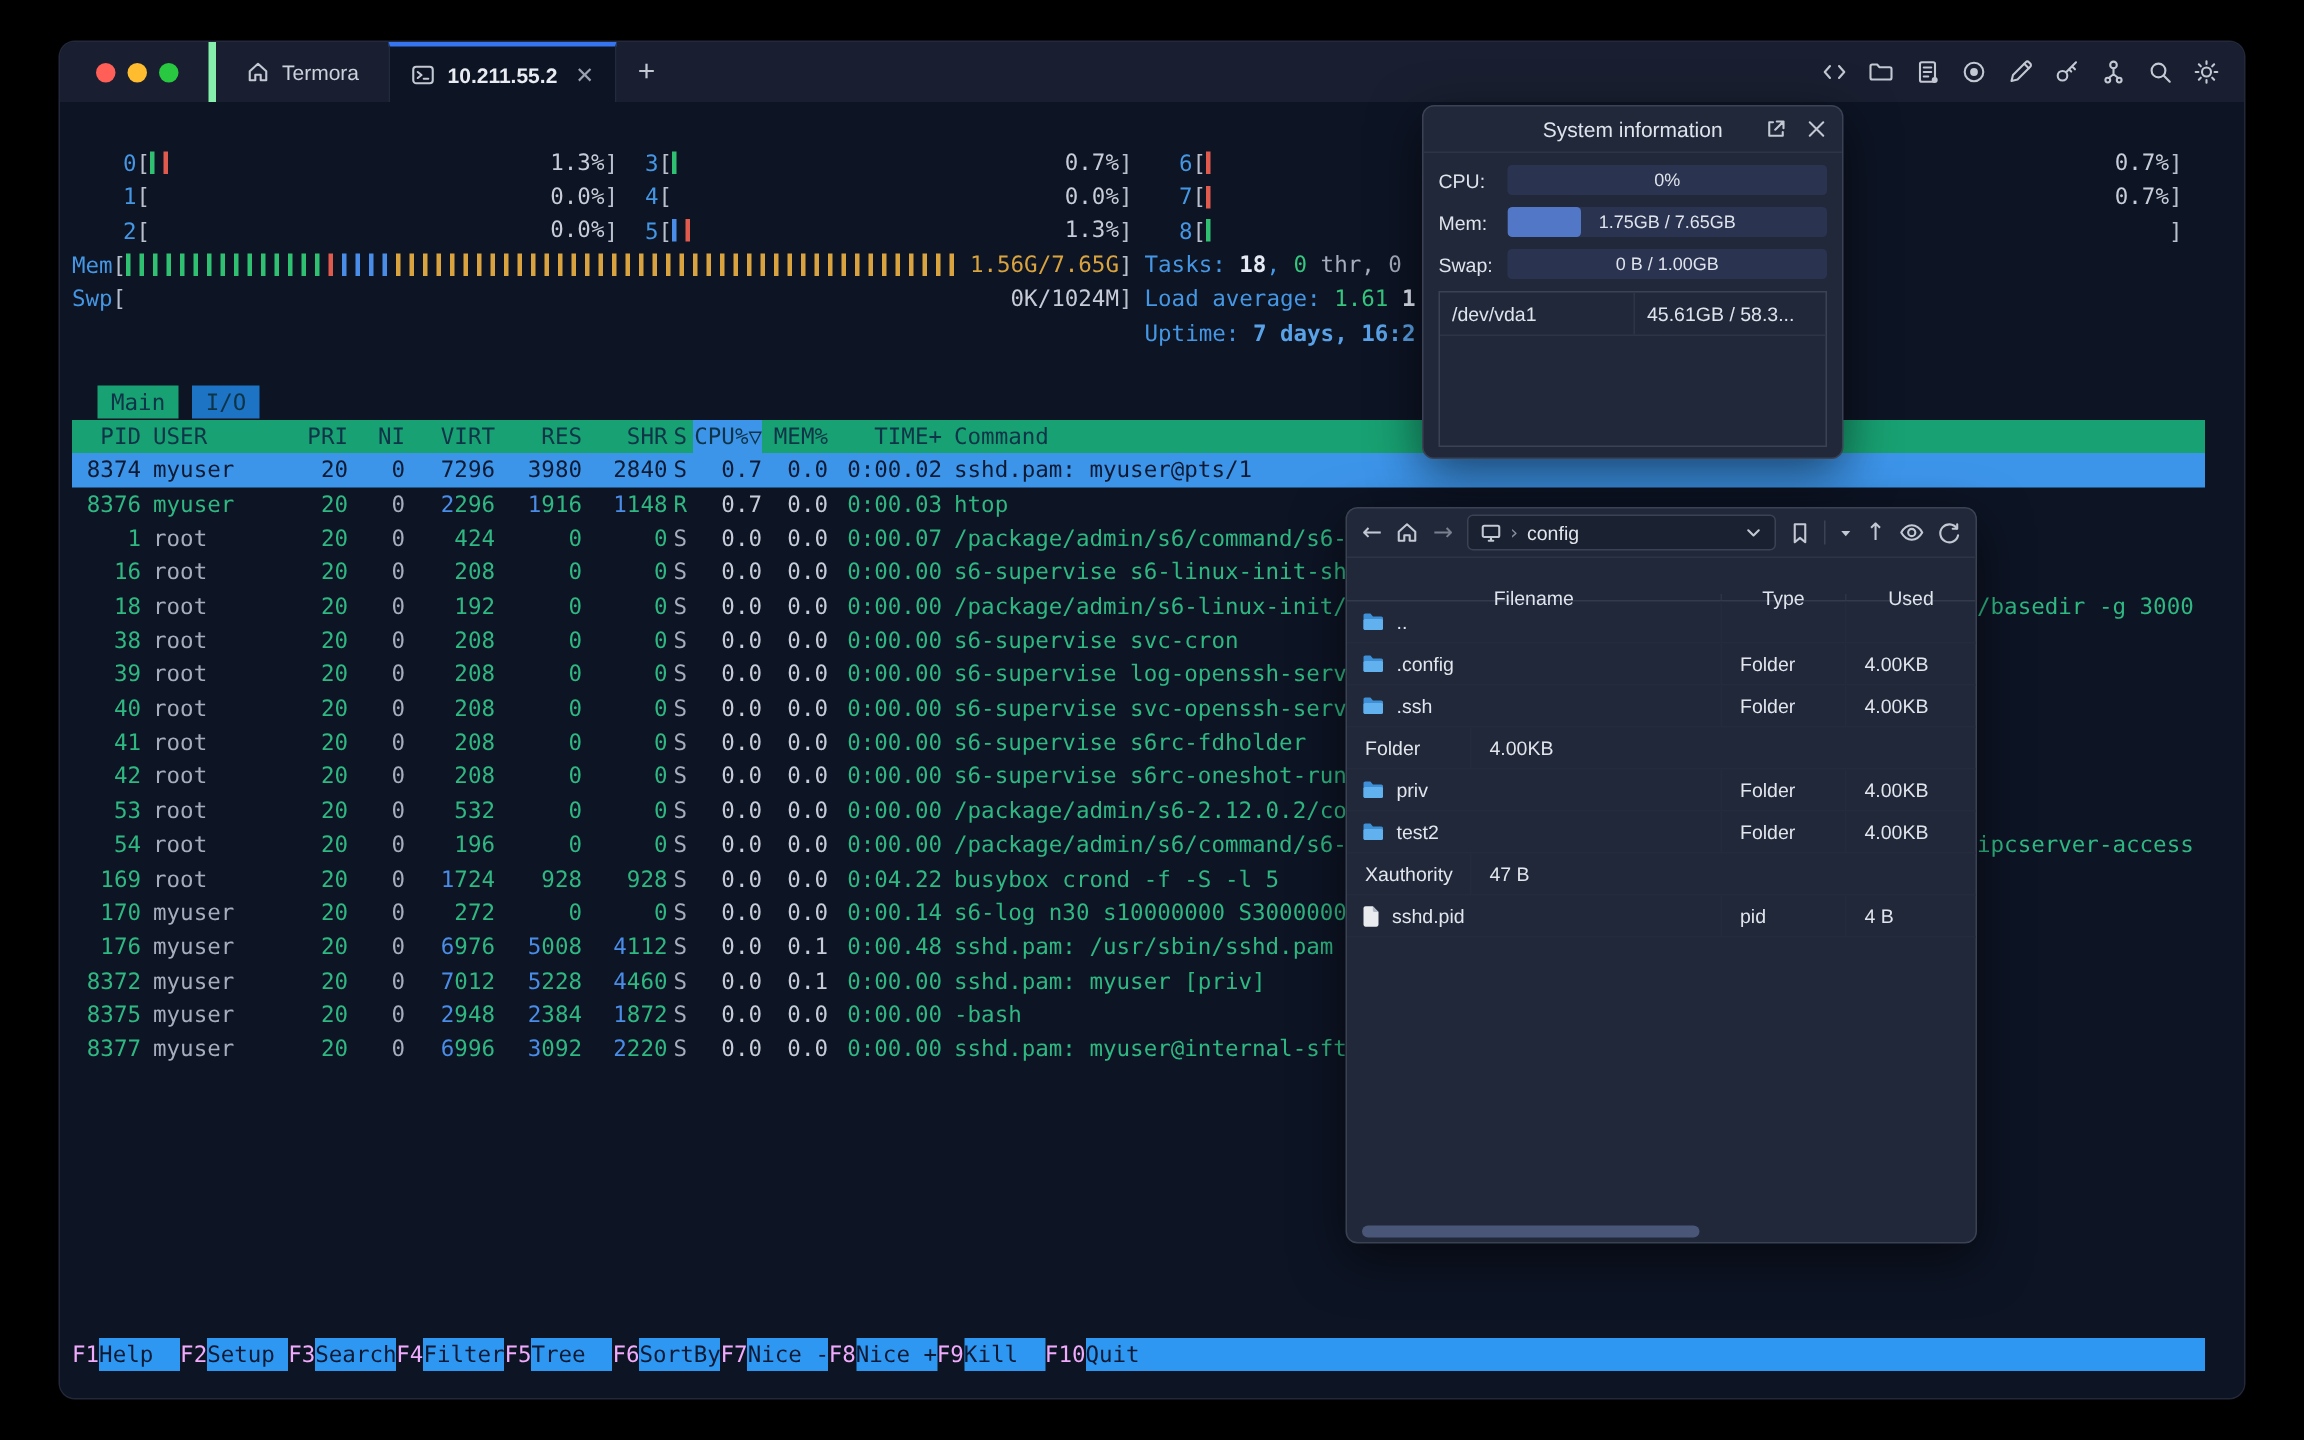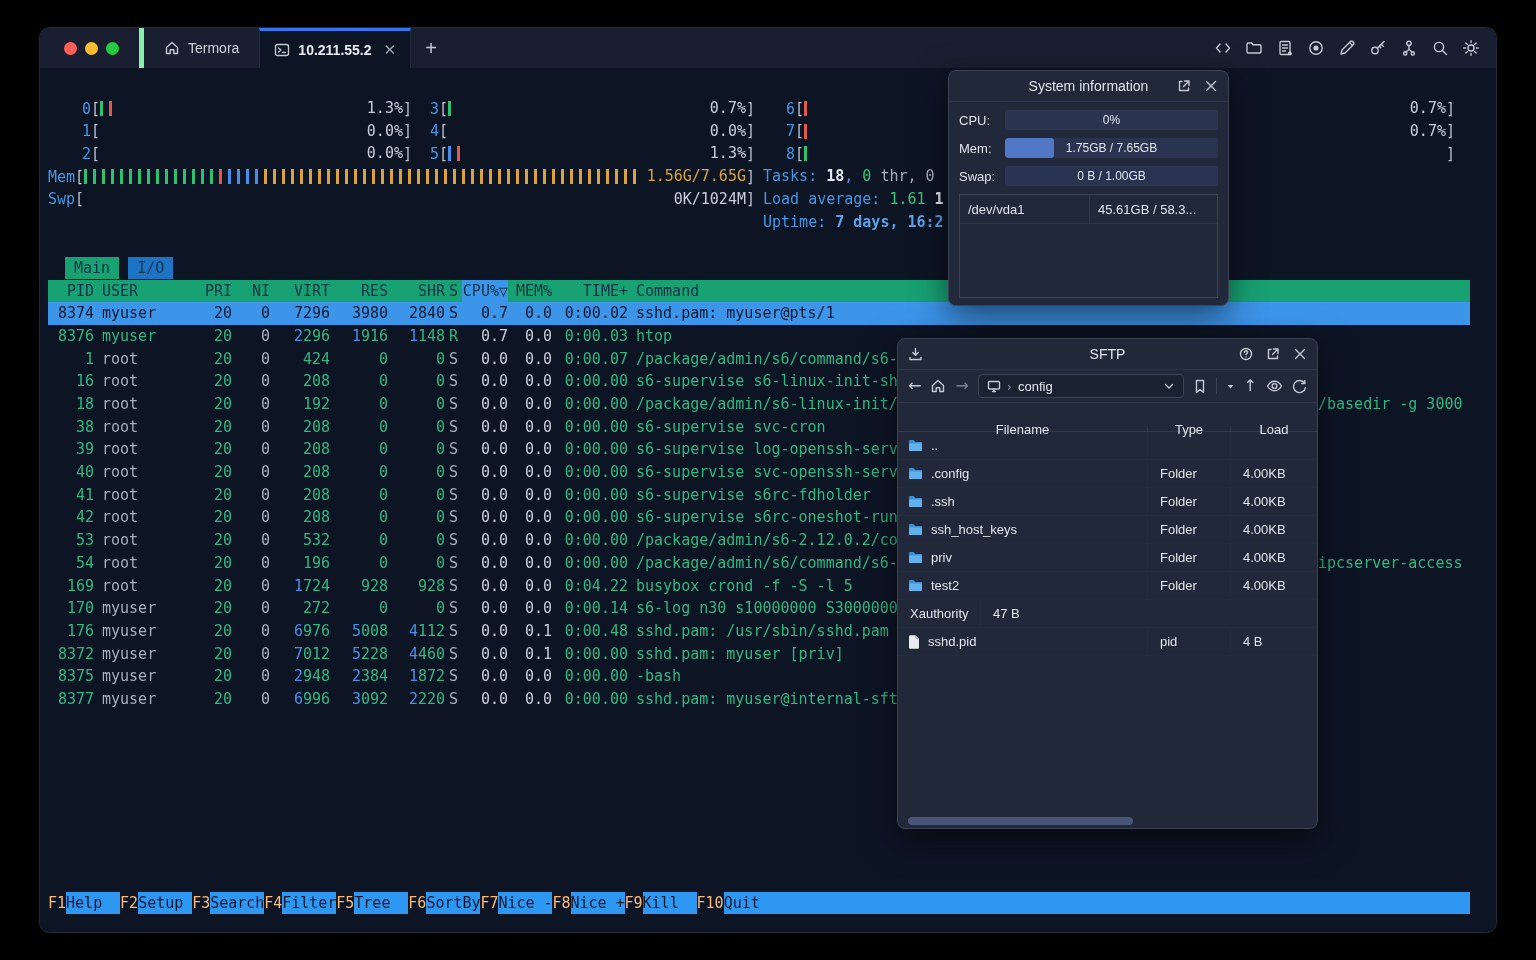--- a/index.html
+++ b/index.html
@@ -42,21 +42,21 @@
   .phead span{flex:none;box-sizing:border-box;}
   .sortcol{background:#3d95ea;}
   .prow{display:flex;height:22.7px;line-height:22.7px;white-space:pre;}
   .prow span{flex:none;box-sizing:border-box;overflow:visible;}
   .cmdcell{flex:1 1 auto !important;padding-left:8px;overflow:hidden !important;}
   .c-grn{color:#2fb882;} .c-gry{color:#a6adbd;} .c-lgt{color:#c7ccd8;} .blu{color:#4a8de8;font-weight:normal;font-style:normal;}
   .prow.sel{background:#3d95ea;}
   .prow.sel span, .prow.sel b{color:#0e1a33 !important;}
   .tail{position:absolute;left:1278px;color:#2fb882;height:22.7px;line-height:22.7px;white-space:pre;}
   .fbar{position:absolute;left:8px;top:824px;width:1422px;height:22px;display:flex;line-height:22px;white-space:pre;}
-  .fk{color:#fdba74;flex:none;text-align:right;}
+  .fk{color:#f0abfc;flex:none;text-align:right;}
   .fl{background:#2e97f2;color:#0e1a33;flex:none;}
   .fl.last{flex:1 1 auto;}
   
   .panel{position:absolute;background:#202839;border:1px solid #3a4254;border-radius:8px;
     box-shadow:0 10px 34px rgba(0,0,0,.55);box-sizing:border-box;}
   .ptitle{height:30px;display:flex;align-items:center;justify-content:center;color:#dfe3ec;
     font-size:14px;position:relative;border-bottom:1px solid #2c3446;}
   .ptitle .ticons{position:absolute;right:10px;display:flex;gap:13px;align-items:center;}
   .ptitle .licon{position:absolute;left:10px;display:flex;}
   
@@ -249,43 +249,20 @@
       </div>
     <div class="si-table">
       <div class="si-trow">
         <div class="si-td">/dev/vda1</div>
         <div class="si-td">45.61GB / 58.3...</div>
       </div>
     </div>
   </div>
 
   <div class="panel" style="left:857px;top:310px;width:421px;height:491px;">
-    <div class="ptitle">
-      <span class="licon">
-        <svg width="15" height="15" viewBox="0 0 15 15" class="icon-stroke">
-            <path d="M7.5 1.5 V8 M4.8 5.6 L7.5 8.3 L10.2 5.6"></path>
-            <path d="M2 10.5 V12.5 H13 V10.5"></path>
-          </svg>
-      </span>
-      <span>SFTP</span>
-      <span class="ticons">
-        <svg width="14" height="14" viewBox="0 0 14 14" class="icon-stroke">
-            <circle cx="7" cy="7" r="5.5"></circle>
-            <path d="M5.4 5.4 C5.4 4.4 6.1 3.8 7 3.8 C7.9 3.8 8.6 4.4 8.6 5.3 C8.6 6.6 7 6.6 7 7.8"></path>
-            <circle cx="7" cy="10" r="0.7" fill="#c3c8d3" stroke="none"></circle>
-          </svg>
-        <svg width="14" height="14" viewBox="0 0 14 14" class="icon-stroke">
-            <path d="M5 2.5 H2.5 V11.5 H11.5 V9"></path>
-            <path d="M7.5 2 H12 V6.5 M12 2 L6.5 7.5"></path>
-          </svg>
-        <svg width="14" height="14" viewBox="0 0 14 14" class="icon-stroke">
-            <path d="M2.5 2.5 L11.5 11.5 M11.5 2.5 L2.5 11.5"></path>
-          </svg>
-      </span>
-    </div>
     <div class="sf-toolbar">
       <span class="nav-a">←</span>
       <svg width="16" height="16" viewBox="0 0 16 16" class="icon-stroke">
           <path d="M2.5 7.5 L8 2.5 L13.5 7.5 V13.5 H9.8 V9.8 H6.2 V13.5 H2.5 Z"></path>
         </svg>
       <span class="nav-a dim">→</span>
       <div class="crumb">
         <svg width="14" height="13" viewBox="0 0 14 13" class="icon-stroke">
             <rect x="1.5" y="1.5" width="11" height="7.5" rx="1"></rect>
             <path d="M5.5 11.5 H8.5 M7 9 V11.5"></path>
@@ -311,21 +288,21 @@
           <circle cx="8.5" cy="7" r="2.4"></circle>
         </svg>
       <svg width="15" height="15" viewBox="0 0 15 15" class="icon-stroke">
           <path d="M12.5 4.2 A6 6 0 1 0 13.4 8.8"></path>
           <path d="M12.8 1.5 L12.8 4.5 L9.8 4.5"></path>
         </svg>
     </div>
     <div class="sf-thead">
       <div class="sf-th c1">Filename</div>
       <div class="sf-th c2">Type</div>
-      <div class="sf-th c3">Load</div>
+      <div class="sf-th c3">Used</div>
     </div>
     <div id="sfiles">
         <div class="frow">
           <div class="fcell fname">
             <svg width="15" height="13" viewBox="0 0 15 13">
               <path d="M1 2.2 C1 1.5 1.5 1 2.2 1 H5.6 L7.3 3 H12.8 C13.5 3 14 3.5 14 4.2 V10.8 C14 11.5 13.5 12 12.8 12 H2.2 C1.5 12 1 11.5 1 10.8 Z" fill="#3f8fd6"></path>
               <rect x="1" y="4.6" width="13" height="7.4" rx="1.1" fill="#62b1ef"></rect>
             </svg>
             <span>..</span>
           </div>
@@ -348,27 +325,20 @@
             <svg width="15" height="13" viewBox="0 0 15 13">
               <path d="M1 2.2 C1 1.5 1.5 1 2.2 1 H5.6 L7.3 3 H12.8 C13.5 3 14 3.5 14 4.2 V10.8 C14 11.5 13.5 12 12.8 12 H2.2 C1.5 12 1 11.5 1 10.8 Z" fill="#3f8fd6"></path>
               <rect x="1" y="4.6" width="13" height="7.4" rx="1.1" fill="#62b1ef"></rect>
             </svg>
             <span>.ssh</span>
           </div>
           <div class="fcell ftype">Folder</div>
           <div class="fcell fsize">4.00KB</div>
         </div>
         <div class="frow">
-          <div class="fcell fname">
-            <svg width="15" height="13" viewBox="0 0 15 13">
-              <path d="M1 2.2 C1 1.5 1.5 1 2.2 1 H5.6 L7.3 3 H12.8 C13.5 3 14 3.5 14 4.2 V10.8 C14 11.5 13.5 12 12.8 12 H2.2 C1.5 12 1 11.5 1 10.8 Z" fill="#3f8fd6"></path>
-              <rect x="1" y="4.6" width="13" height="7.4" rx="1.1" fill="#62b1ef"></rect>
-            </svg>
-            <span>ssh_host_keys</span>
-          </div>
           <div class="fcell ftype">Folder</div>
           <div class="fcell fsize">4.00KB</div>
         </div>
         <div class="frow">
           <div class="fcell fname">
             <svg width="15" height="13" viewBox="0 0 15 13">
               <path d="M1 2.2 C1 1.5 1.5 1 2.2 1 H5.6 L7.3 3 H12.8 C13.5 3 14 3.5 14 4.2 V10.8 C14 11.5 13.5 12 12.8 12 H2.2 C1.5 12 1 11.5 1 10.8 Z" fill="#3f8fd6"></path>
               <rect x="1" y="4.6" width="13" height="7.4" rx="1.1" fill="#62b1ef"></rect>
             </svg>
             <span>priv</span>

